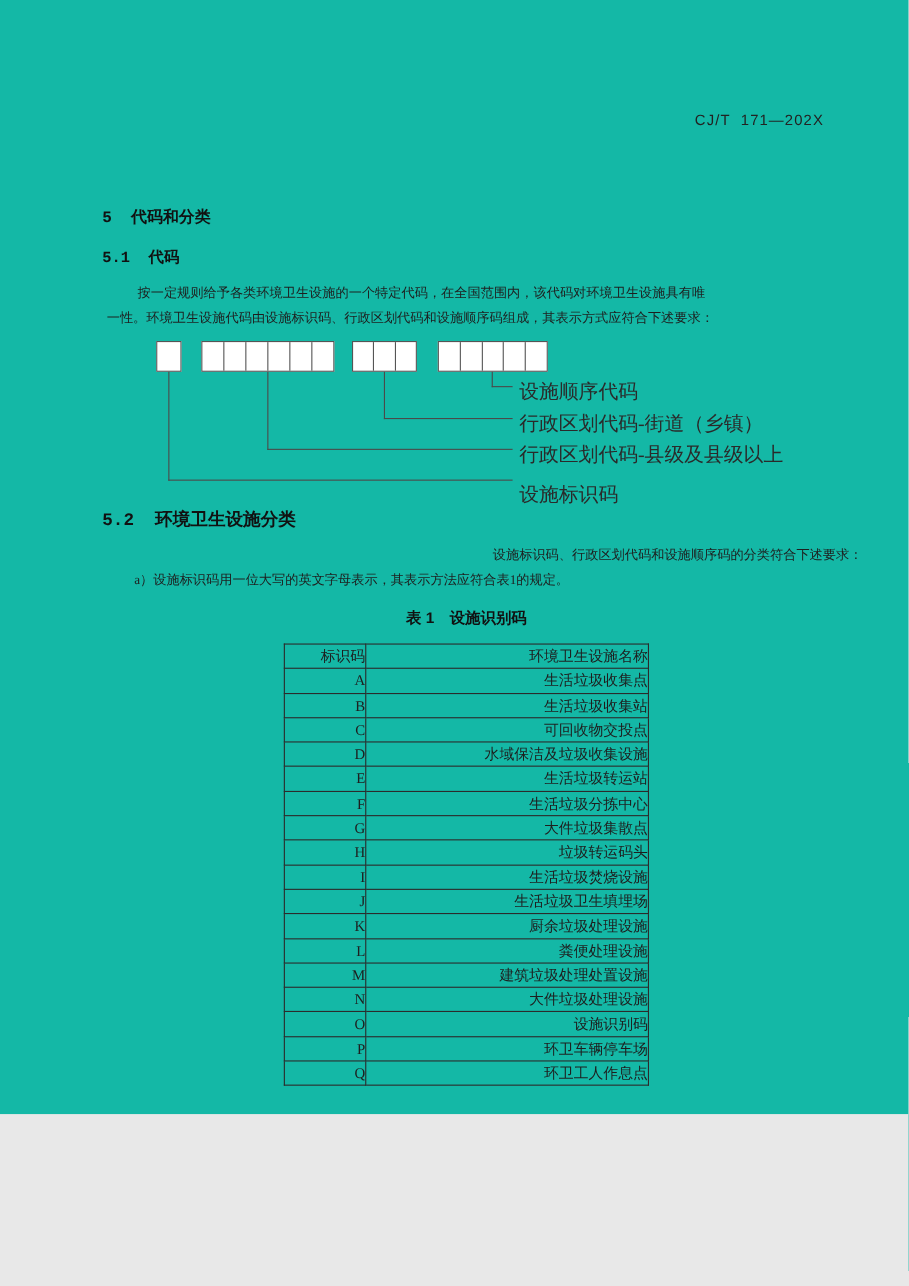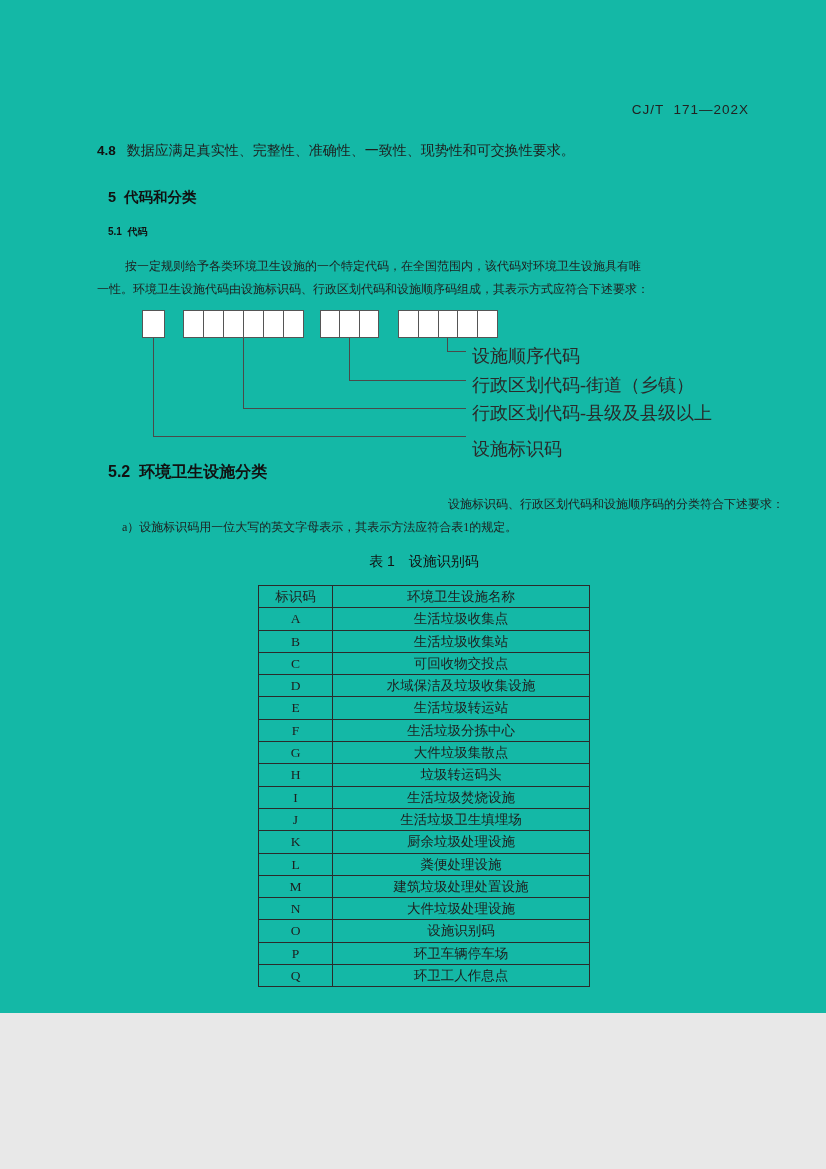--- a/index.html
+++ b/index.html
@@ -23,26 +23,26 @@
   }
   .clause { left: 97px; width: 660px; font-size: 14px; white-space: nowrap; }
   .clause .cnum {
     font-family: "Liberation Sans", "DejaVu Sans", sans-serif;
     font-weight: bold; font-size: 13.5px; margin-right: 11px; color: #111;
   }
   .c47 { top: 119px; }
   .c48 { top: 142px; }
 
   .h-sec {
-    left: 108px;
-    font-family: Liberation Sans, sans-serif;
+    left: 93px;
+    font-family: Liberation Mono, monospace;
     font-weight: bold; color: #111; white-space: pre;
   }
   .h5  { top: 188px; font-size: 14.5px; }
-  .h51 { top: 225px; font-size: 10px; }
+  .h51 { top: 225px; font-size: 14px; }
   .h52 { top: 462px; font-size: 16px; }
 
   .para-line { left: 97px; width: 662px; font-size: 12px; white-space: nowrap; }
   .p51a { top: 258px; text-indent: 28px; }
   .p51b { top: 281px; font-family: Liberation Serif, serif; }
   .p52a { top: 496px; left: 122px; text-align: right; }
   .p52b { top: 519px; left: 122px; }
 
   
   .diagram { top: 305px; left: 0; width: 826px; height: 150px; }
@@ -76,49 +76,46 @@
   .dl3 { top: 39px; }
   .dl2 { top: 68px; }
   .dl1 { top: 96px; }
   .dl0 { top: 132px; }
 
   
   .table-title {
     top: 553px; left: 258px; width: 332px;
     text-align: center;
     font-family: "Liberation Sans", "DejaVu Sans", sans-serif;
-    font-weight: normal; font-size: 14px; color: #111; white-space: pre;
+    font-weight: bold; font-size: 14px; color: #111; white-space: pre;
   }
   .facility-table {
     top: 585px; left: 258px;
     border-collapse: collapse;
     table-layout: fixed;
     font-size: 13.5px; color: #1e1e1e;
   }
   .facility-table col.c-code { width: 74px; }
   .facility-table col.c-name { width: 257px; }
   .facility-table th, .facility-table td {
     border: 1px solid #2b2b2b;
     height: 21.3px; line-height: 21.3px;
-    text-align: center; font-weight: normal;
+    text-align: right; font-weight: normal;
     padding: 0; overflow: hidden; white-space: nowrap;
   }
 
   .page-number { top: 1056px; left: 96px; font-size: 14px; }
 </style>
 </head>
 <body>
 
 <div class="page">
 
   <div class="abs header-right">CJ/T  171—202X</div>
 
-  <div class="abs clause c48">
-    <span class="cnum">4.8</span><span>数据应满足真实性、完整性、准确性、一致性、现势性和可交换性要求。</span>
-  </div>
 
   <div class="abs h-sec h5">5  代码和分类</div>
   <div class="abs h-sec h51">5.1  代码</div>
 
   <div class="abs para-line p51a">按一定规则给予各类环境卫生设施的一个特定代码，在全国范围内，该代码对环境卫生设施具有唯</div>
   <div class="abs para-line p51b">一性。环境卫生设施代码由设施标识码、行政区划代码和设施顺序码组成，其表示方式应符合下述要求：</div>
 
   <div class="abs diagram">
     <div class="box-group g0">
         <div class="box-cell"></div>

